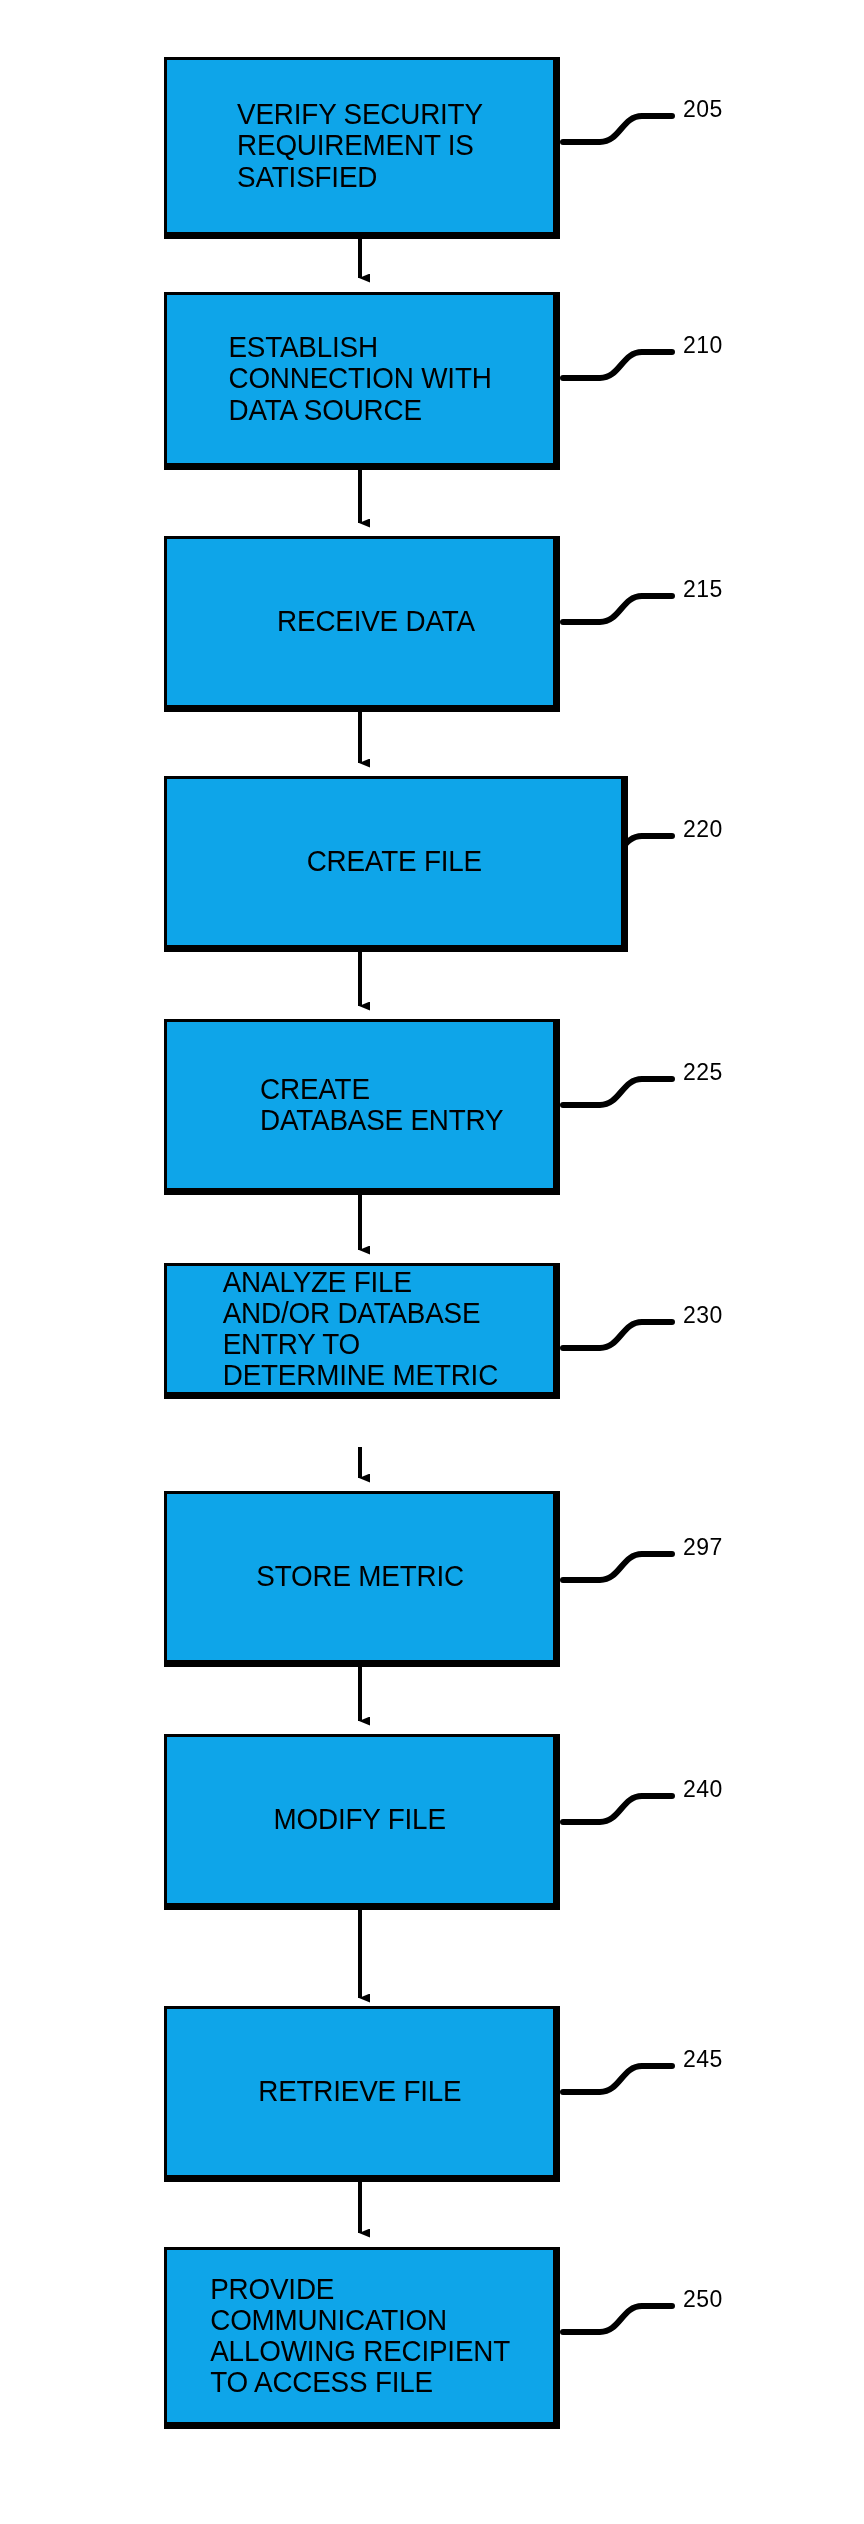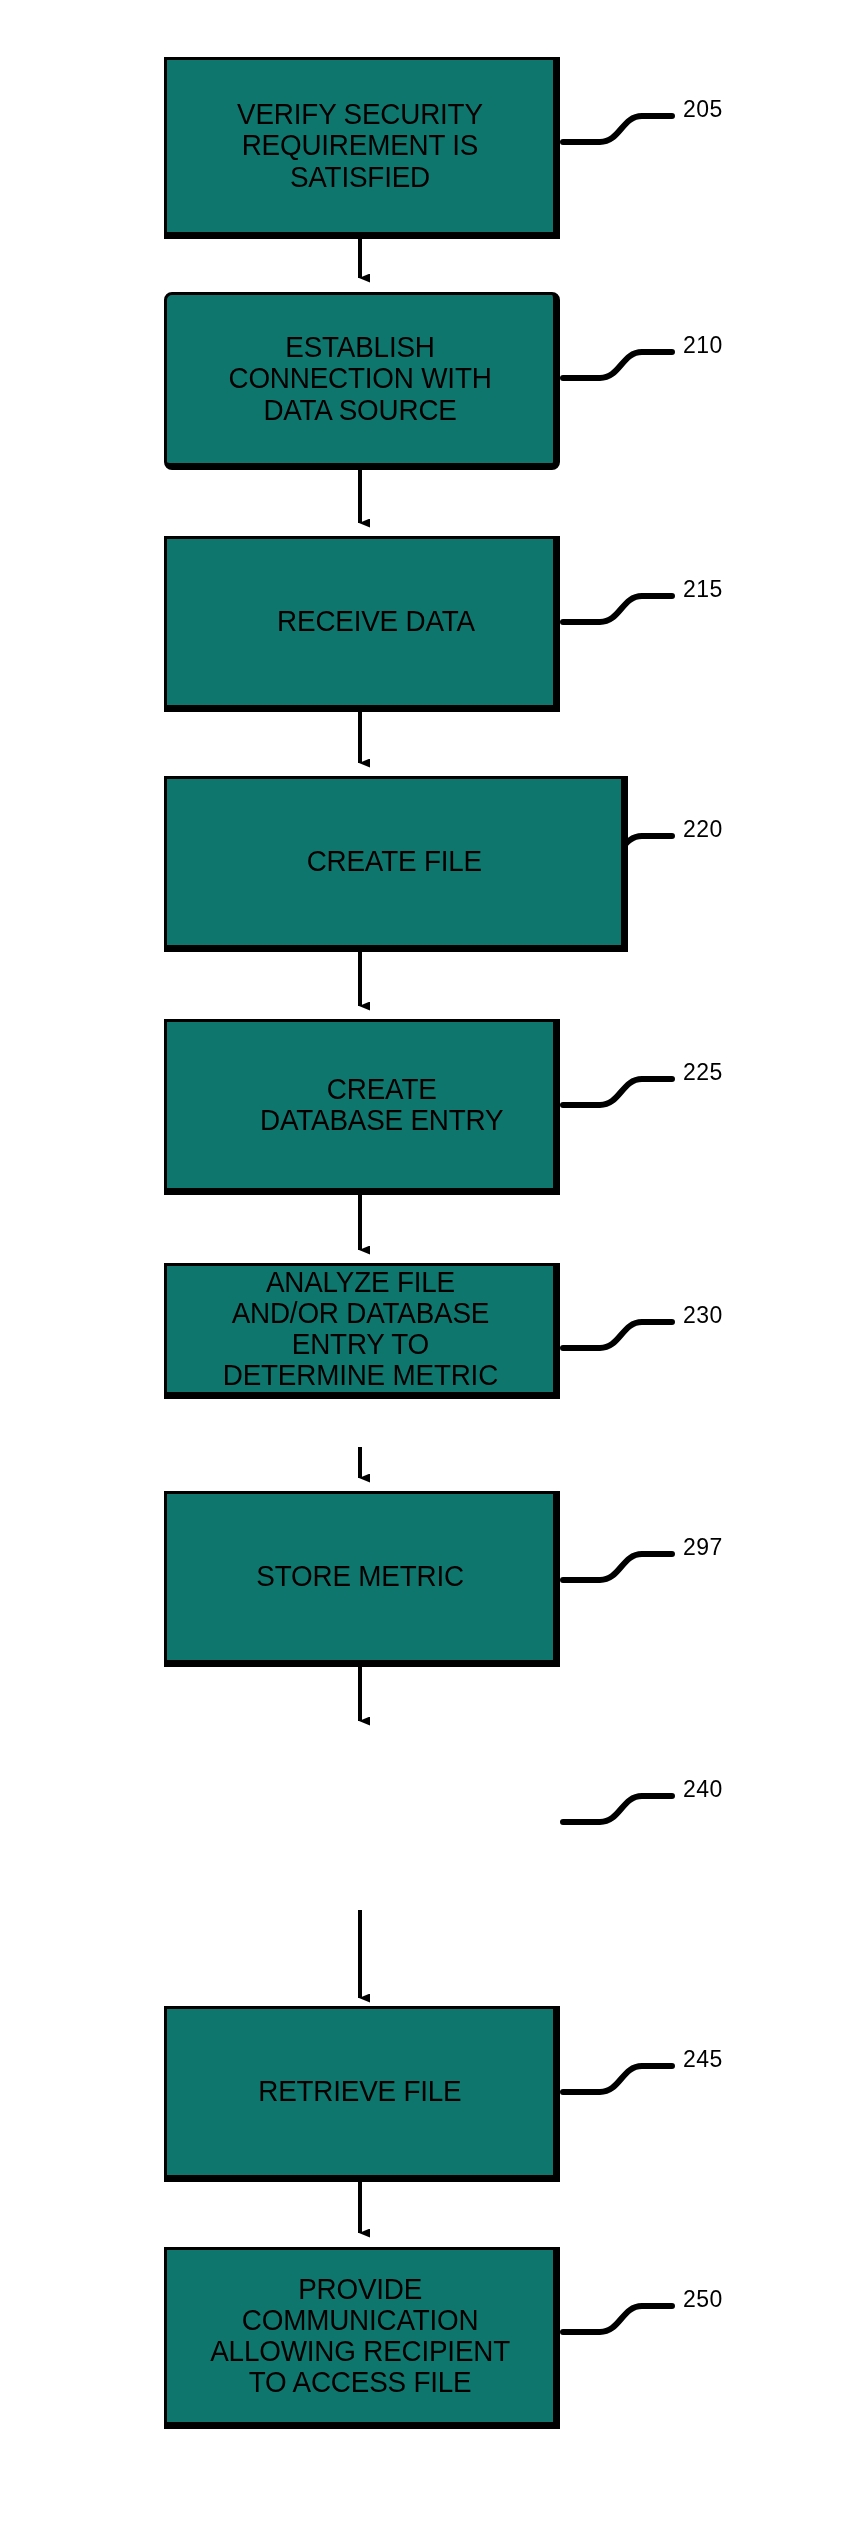--- a/index.html
+++ b/index.html
@@ -22,29 +22,29 @@
     position: absolute;
     left: 0;
     top: 0;
     width: 864px;
     height: 2524px;
   }
   
   .node {
     position: absolute;
     box-sizing: border-box;
-    background: #0f766e;
+    background: #0ea5e9;
     border-top: 3px solid #000000;
     border-left: 3px solid #000000;
     border-right: 7px solid #000000;
     border-bottom: 7px solid #000000;
     display: flex;
     align-items: center;
     justify-content: center;
-    text-align: center;
+    text-align: left;
   }
   .node-label {
     font-family: "Liberation Sans", sans-serif;
     font-size: 29px;
     line-height: 1.07;
     letter-spacing: -0.2px;
     color: #000000;
     white-space: pre-line;
     padding: 0 6px;
     transform: scaleX(0.96);
@@ -97,21 +97,21 @@
     </g>
   </svg>
 
   <div class="node" style="left:164px; top:57px; width:396px; height:182px;">
     <span class="node-label">VERIFY SECURITY
 REQUIREMENT IS
 SATISFIED</span>
   </div>
   <div class="ref-num" style="left:683px; top:96px;">205</div>
 
-  <div class="node" style="left:164px; top:292px; width:396px; height:178px;border-radius:8px;">
+  <div class="node" style="left:164px; top:292px; width:396px; height:178px;">
     <span class="node-label">ESTABLISH
 CONNECTION WITH
 DATA SOURCE</span>
   </div>
   <div class="ref-num" style="left:683px; top:332px;">210</div>
 
   <div class="node" style="left:164px; top:536px; width:396px; height:176px;padding-left:32px;">
     <span class="node-label">RECEIVE DATA</span>
   </div>
   <div class="ref-num" style="left:683px; top:576px;">215</div>
@@ -133,20 +133,23 @@
 ENTRY TO
 DETERMINE METRIC</span>
   </div>
   <div class="ref-num" style="left:683px; top:1302px;">230</div>
 
   <div class="node" style="left:164px; top:1491px; width:396px; height:176px;">
     <span class="node-label">STORE METRIC</span>
   </div>
   <div class="ref-num" style="left:683px; top:1534px;">297</div>
 
+  <div class="node" style="left:164px; top:1734px; width:396px; height:176px;">
+    <span class="node-label">MODIFY FILE</span>
+  </div>
   <div class="ref-num" style="left:683px; top:1776px;">240</div>
 
   <div class="node" style="left:164px; top:2006px; width:396px; height:176px;">
     <span class="node-label">RETRIEVE FILE</span>
   </div>
   <div class="ref-num" style="left:683px; top:2046px;">245</div>
 
   <div class="node" style="left:164px; top:2247px; width:396px; height:182px;">
     <span class="node-label">PROVIDE
 COMMUNICATION

